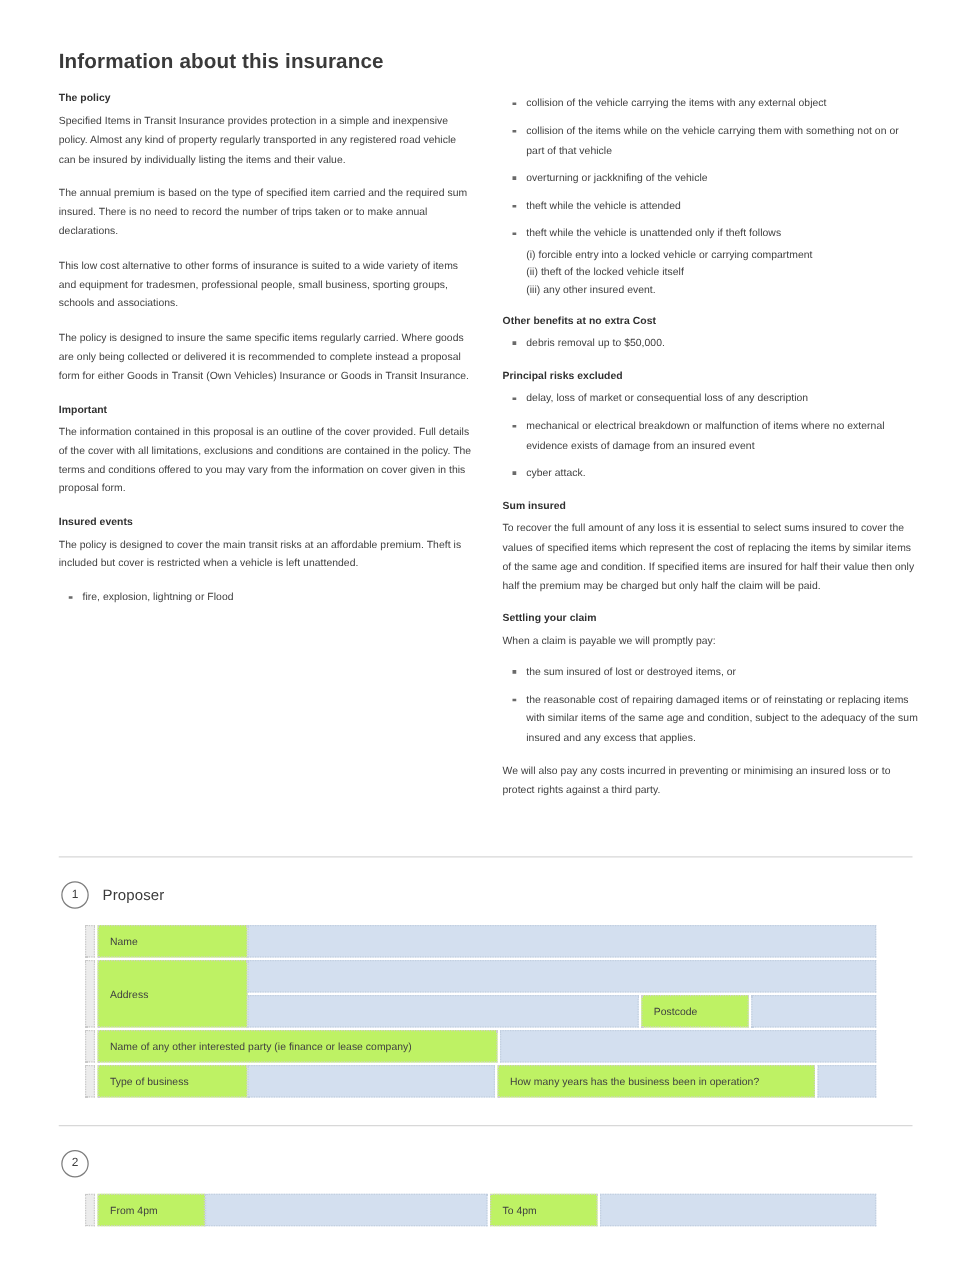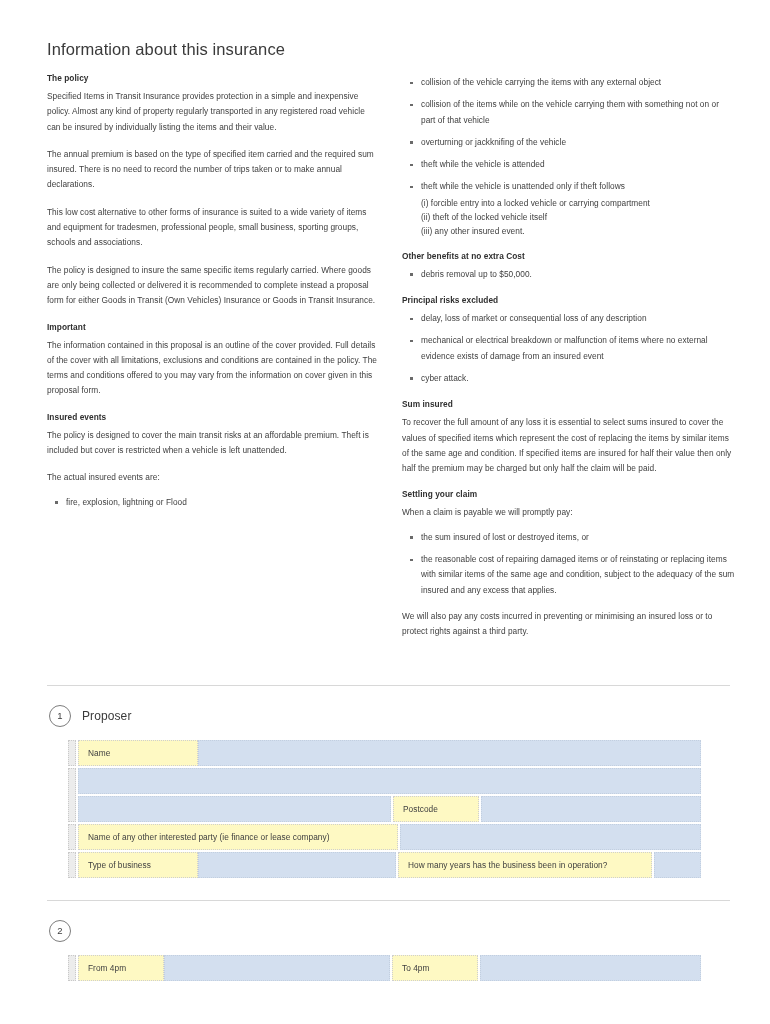--- a/index.html
+++ b/index.html
@@ -19,21 +19,21 @@
     position: relative;
     width: 770px;
     height: 1024px;
     box-sizing: border-box;
     padding: 34px 40px 0 47px;
   }
 
   
   .doc-title {
     font-size: 16.5px;
-    font-weight: 400;
+    font-weight: 700;
     color: #3a3a3a;
     letter-spacing: .1px;
     margin: 6px 0 14px 0;
   }
 
   
   .columns {
     display: flex;
     gap: 22px;
     align-items: flex-start;
@@ -152,21 +152,21 @@
     box-sizing: border-box;
     border: 1px dotted #cfcfcf;
     font-size: 8.3px;
     color: #404040;
     display: flex;
     align-items: center;
     padding: 0 9px;
     letter-spacing: .04px;
   }
   .cell.label {
-    background: #fef9c3;
+    background: #bef264;
   }
   .cell.input {
     background: #d3dfef;
     border: 1px dotted #c2cfe0;
   }
   .stack {
     display: flex;
     flex-direction: column;
     flex: 1 1 auto;
   }
@@ -194,21 +194,20 @@
       <p class="body">Specified Items in Transit Insurance provides protection in a simple and inexpensive policy. Almost any kind of property regularly transported in any registered road vehicle can be insured by individually listing the items and their value.</p>
       <p class="body">The annual premium is based on the type of specified item carried and the required sum insured. There is no need to record the number of trips taken or to make annual declarations.</p>
       <p class="body">This low cost alternative to other forms of insurance is suited to a wide variety of items and equipment for tradesmen, professional people, small business, sporting groups, schools and associations.</p>
       <p class="body">The policy is designed to insure the same specific items regularly carried. Where goods are only being collected or delivered it is recommended to complete instead a proposal form for either Goods in Transit (Own Vehicles) Insurance or Goods in Transit Insurance.</p>
 
       <h3 class="sub">Important</h3>
       <p class="body">The information contained in this proposal is an outline of the cover provided. Full details of the cover with all limitations, exclusions and conditions are contained in the policy. The terms and conditions offered to you may vary from the information on cover given in this proposal form.</p>
 
       <h3 class="sub">Insured events</h3>
       <p class="body">The policy is designed to cover the main transit risks at an affordable premium. Theft is included but cover is restricted when a vehicle is left unattended.</p>
-      <p class="body tight">The actual insured events are:</p>
 
       <ul class="bullets nomargin">
         <li>fire, explosion, lightning or Flood</li>
       </ul>
     </div>
 
     <div class="col right">
 
       <ul class="bullets">
         <li>collision of the vehicle carrying the items with any external object</li>
@@ -261,20 +260,21 @@
     <div class="form-table">
 
       <div class="form-row">
         <div class="grip"></div>
         <div class="cell label h26" style="width:120px;">Name</div>
         <div class="cell input h26" style="flex:1 1 auto;"></div>
       </div>
 
       <div class="form-row">
         <div class="grip"></div>
+        <div class="cell label h54" style="width:120px;">Address</div>
         <div class="stack">
           <div class="form-subrow">
             <div class="cell input h26" style="flex:1 1 auto;"></div>
           </div>
           <div class="form-subrow">
             <div class="cell input h26" style="width:313px;"></div>
             <div class="cell label h26" style="width:86px;margin-left:2px;">Postcode</div>
             <div class="cell input h26" style="flex:1 1 auto;margin-left:2px;"></div>
           </div>
         </div>

